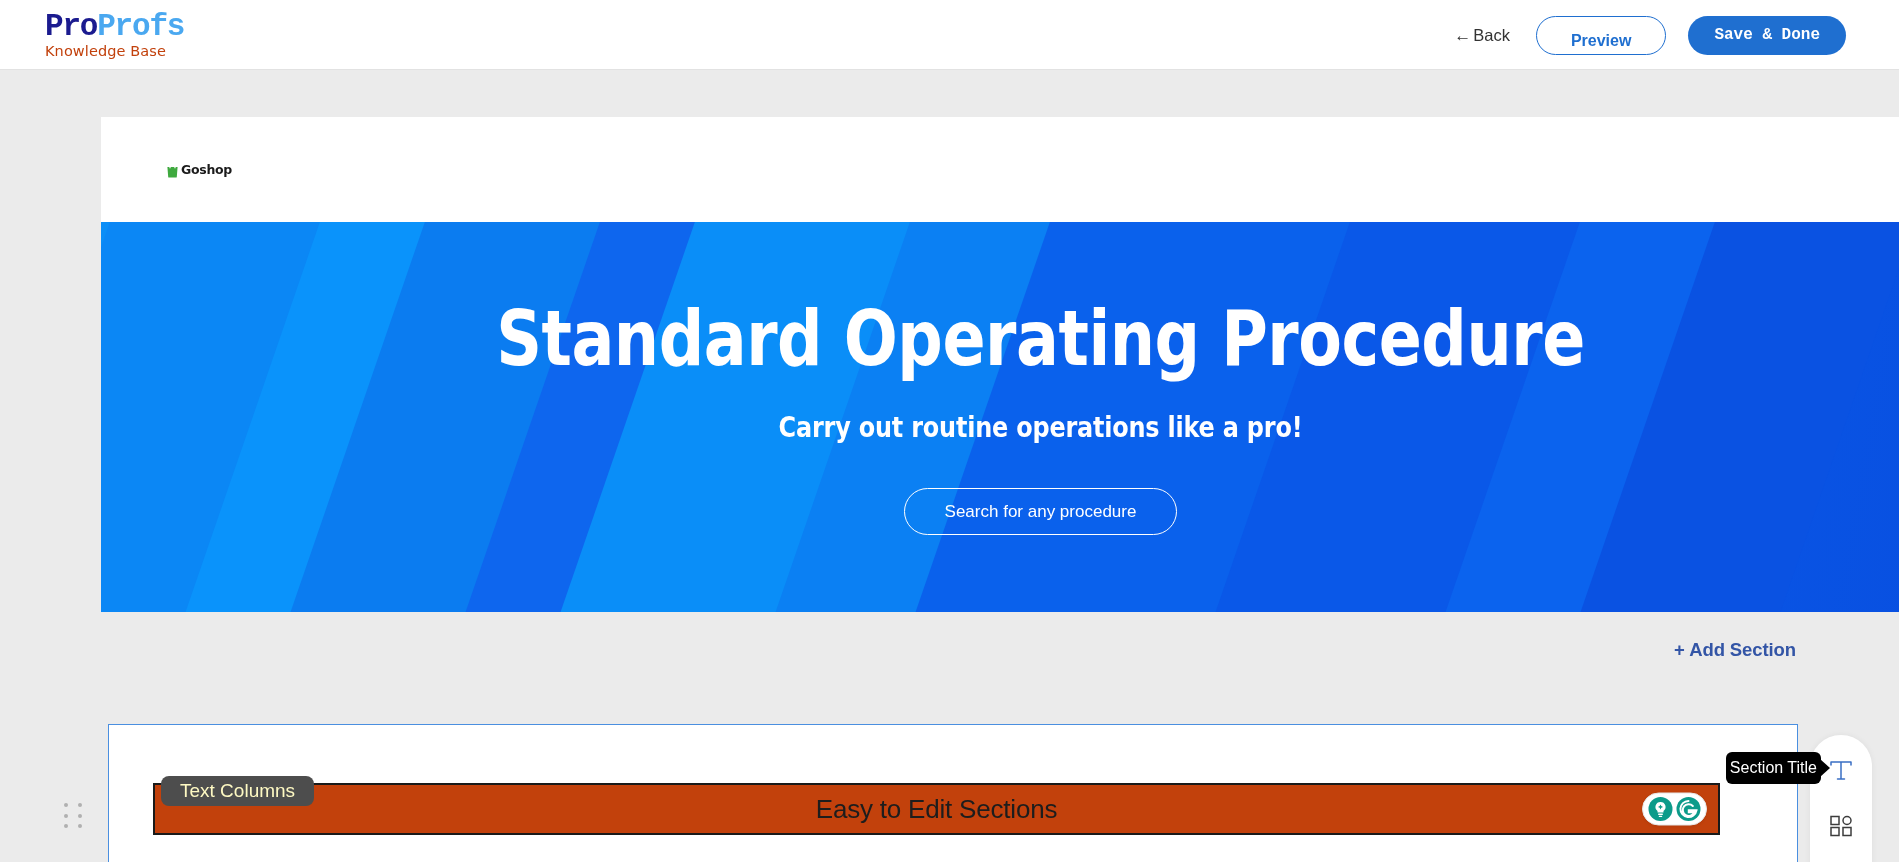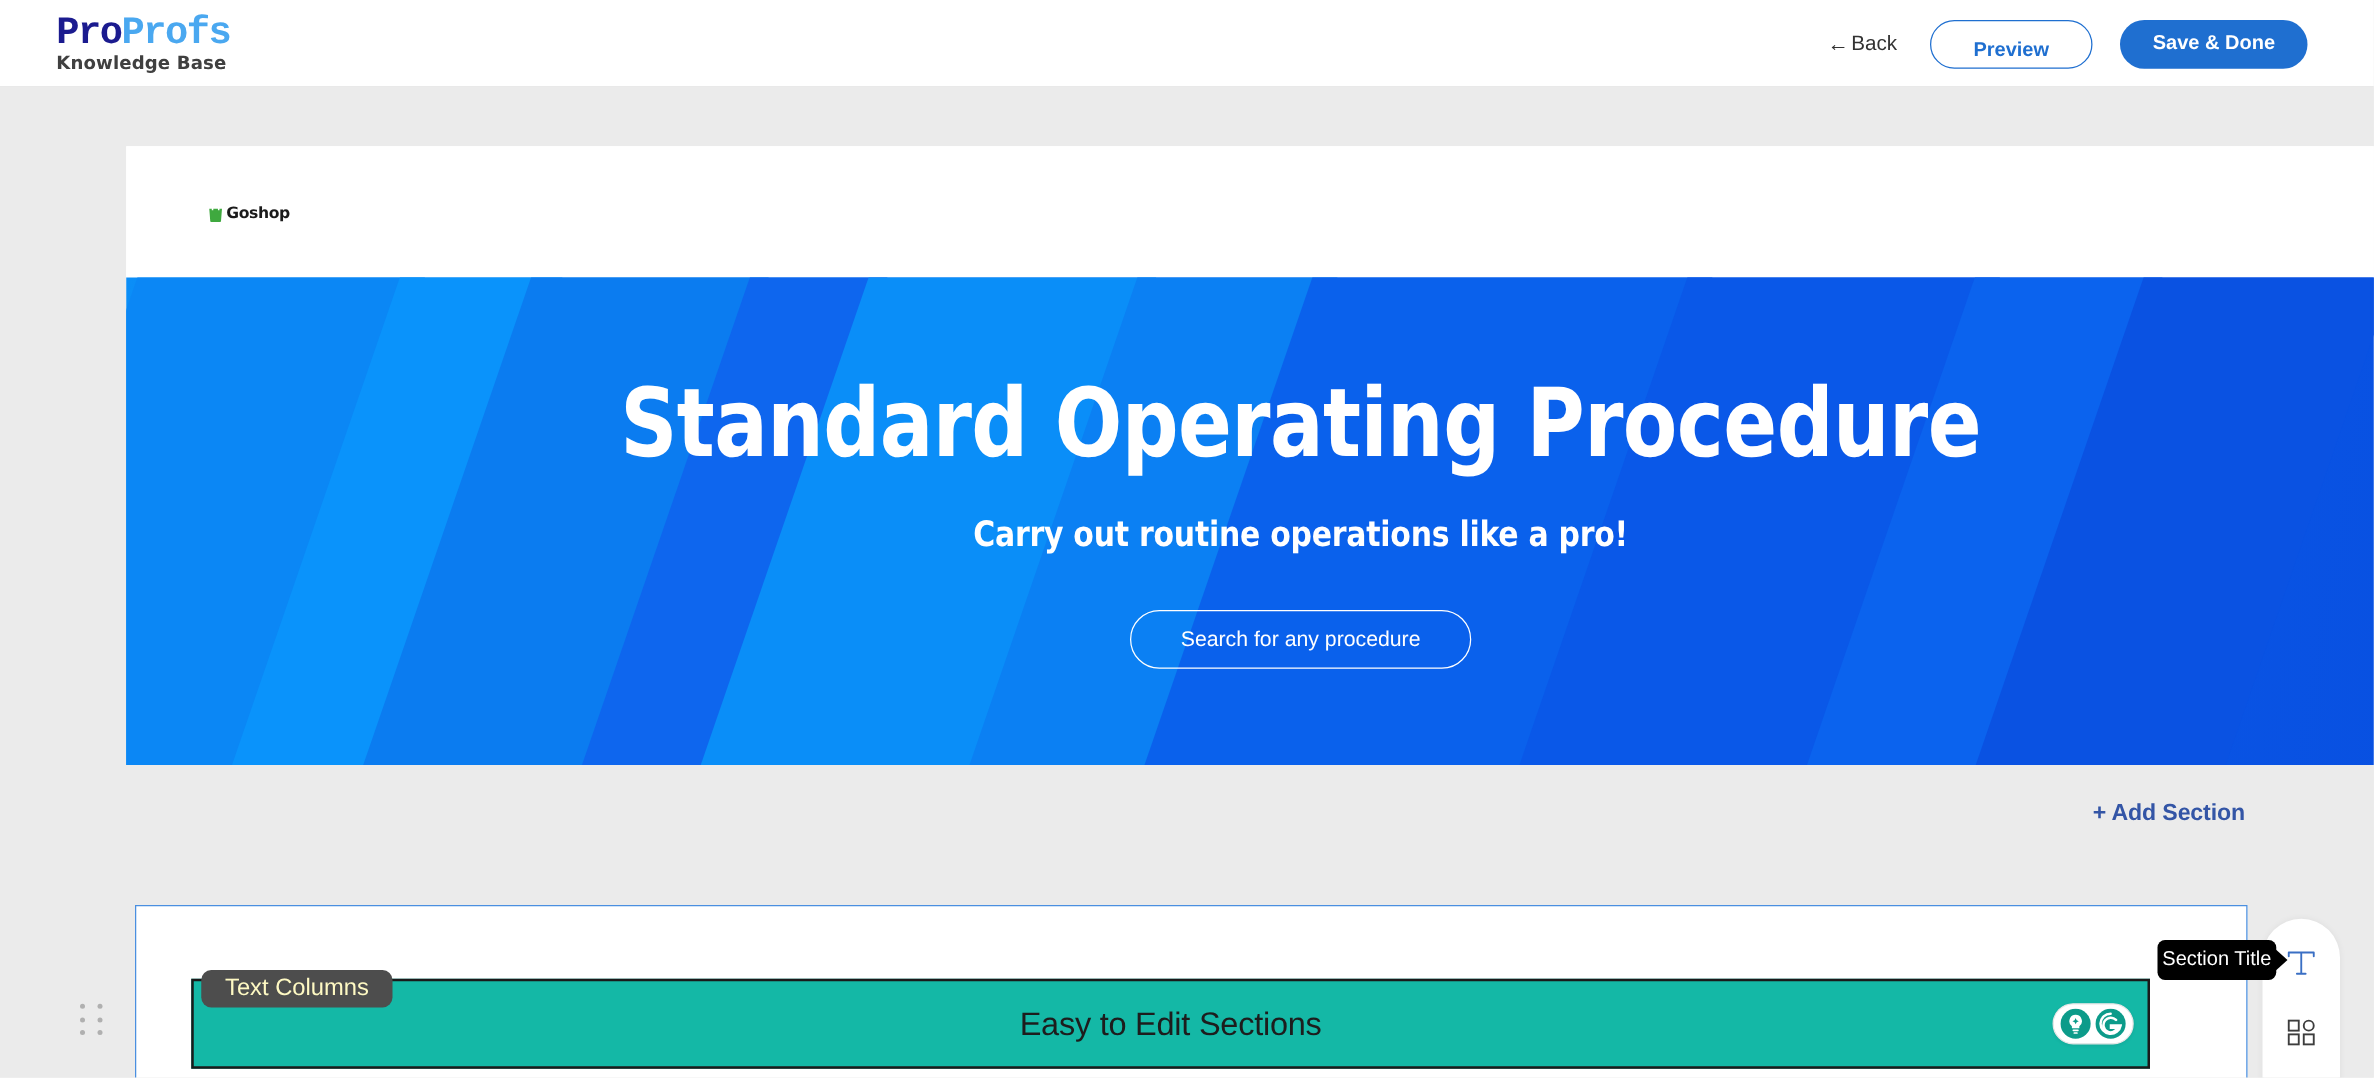--- a/index.html
+++ b/index.html
@@ -34,22 +34,22 @@
   .logo-top {
     font-size: 31px;
     font-weight: bold;
     letter-spacing: -1.2px;
     font-family: Liberation Mono, monospace;
   }
   .logo-pro1 { color: #1b1b8f; }
   .logo-pro2 { color: #4aa8f0; }
   .logo-sub {
     font-size: 14.5px;
-    font-weight: bold;
-    color: #404040;
+    font-weight: normal;
+    color: #c2410c;
     letter-spacing: 0.1px;
     margin-top: 2px;
     font-family: "DejaVu Sans", sans-serif;
   }
 
   .appbar-actions {
     position: absolute;
     right: 53px;
     top: 0;
     height: 70px;
@@ -85,21 +85,21 @@
   .save-btn {
     border: none;
     color: #ffffff;
     background: #1f6fd0;
     border-radius: 22px;
     padding: 0 26px;
     height: 39px;
     font-size: 16px;
     font-weight: bold;
     cursor: pointer;
-    font-family: Liberation Sans, sans-serif;
+    font-family: Liberation Mono, monospace;
   }
 
   
   .canvas {
     position: absolute;
     top: 70px; left: 0;
     width: 1899px;
     height: 792px;
     background: #ebebeb;
     overflow: hidden;
@@ -248,23 +248,23 @@
     white-space: nowrap;
     font-family: "Liberation Sans", sans-serif;
     text-align: right;
   }
 
   .title-input {
     position: absolute;
     left: 44px;
     top: 58px;
     width: 1567px;
-    height: 72px;
+    height: 52px;
     border: 2px solid #1a1a1a;
-    background: #14b8a6;
+    background: #c2410c;
     display: flex;
     align-items: center;
     justify-content: center;
     cursor: text;
   }
   .title-text {
     font-size: 26px;
     color: #1d1d1d;
     font-family: "Liberation Sans", sans-serif;
     letter-spacing: -0.2px;

